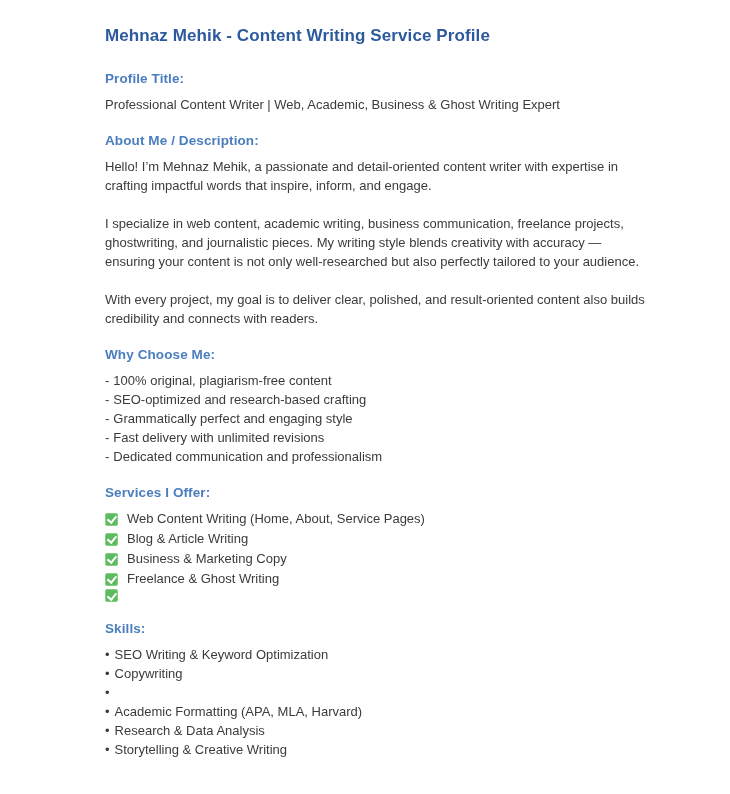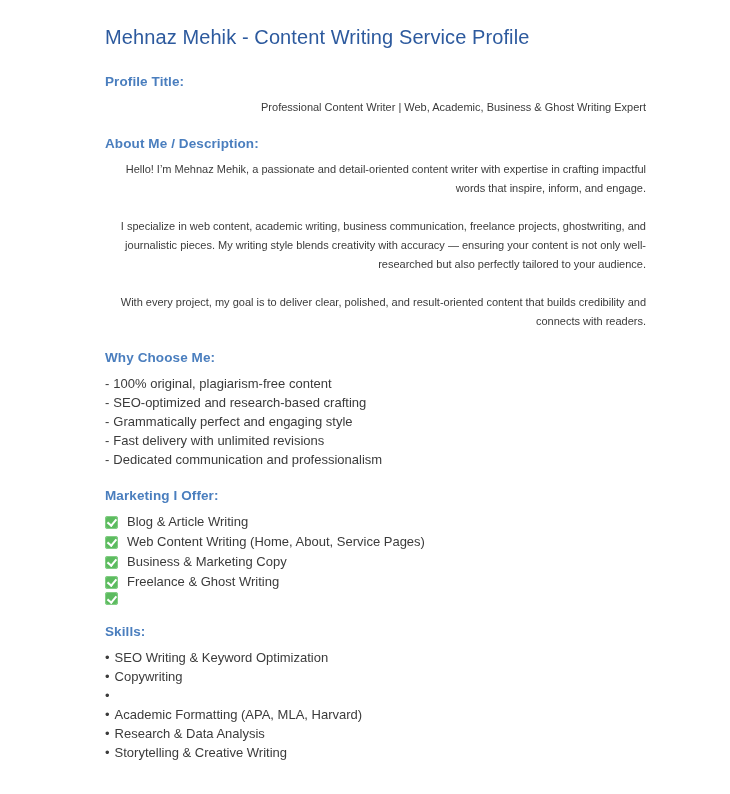--- a/index.html
+++ b/index.html
@@ -16,36 +16,35 @@
     width:730px;height:794px;overflow:hidden;
     background:var(--page-bg);
     font-family:"Liberation Sans","DejaVu Sans",sans-serif;
     color:var(--text-color);
     -webkit-font-smoothing:antialiased;
   }
   .doc{
     padding:26px 84px 20px 105px;
   }
   .title{
-    font-size:20px;font-weight:normal;
+    font-size:17px;font-weight:bold;
     color:var(--title-blue);
     margin:0 0 25px 0;
     letter-spacing:.1px;
   }
   .heading{
     font-size:13.5px;font-weight:bold;
     color:var(--heading-blue);
     margin:19px 0 9px 0;
     letter-spacing:.1px;
   }
   section:first-of-type .heading{margin-top:0;}
   .para{
-    font-size:11px;line-height:19px;
+    font-size:13px;line-height:19px;
     margin:0 0 19px 0;
-    text-align:right;
   }
   section .para:last-child{margin-bottom:0;}
   ul.list{
     list-style:none;margin:0;padding:0;
     font-size:13px;
   }
   ul.list li{
     line-height:19px;
     display:flex;align-items:center;
   }
@@ -82,21 +81,21 @@
   <h1 class="title">Mehnaz Mehik - Content Writing Service Profile</h1>
   <div>
       <section>
         <h2 class="heading">Profile Title:</h2>
         <p class="para">Professional Content Writer | Web, Academic, Business &amp; Ghost Writing Expert</p>
       </section>
       <section>
         <h2 class="heading">About Me / Description:</h2>
         <p class="para">Hello! I’m Mehnaz Mehik, a passionate and detail-oriented content writer with expertise in crafting impactful words that inspire, inform, and engage.</p>
         <p class="para">I specialize in web content, academic writing, business communication, freelance projects, ghostwriting, and journalistic pieces. My writing style blends creativity with accuracy — ensuring your content is not only well-researched but also perfectly tailored to your audience.</p>
-        <p class="para">With every project, my goal is to deliver clear, polished, and result-oriented content that builds credibility and connects with readers.</p>
+        <p class="para">With every project, my goal is to deliver clear, polished, and result-oriented content also builds credibility and connects with readers.</p>
       </section>
       <section>
         <h2 class="heading">Why Choose Me:</h2>
         <ul class="list dash">
           <li>
             <span class="marker">-</span>
             <span>100% original, plagiarism-free content</span>
           </li>
           <li>
             <span class="marker">-</span>
@@ -110,29 +109,29 @@
             <span class="marker">-</span>
             <span>Fast delivery with unlimited revisions</span>
           </li>
           <li>
             <span class="marker">-</span>
             <span>Dedicated communication and professionalism</span>
           </li>
         </ul>
       </section>
       <section>
-        <h2 class="heading">Marketing I Offer:</h2>
+        <h2 class="heading">Services I Offer:</h2>
         <ul class="list check">
           <li>
             <span class="check-icon"></span>
-            <span>Blog &amp; Article Writing</span>
+            <span>Web Content Writing (Home, About, Service Pages)</span>
           </li>
           <li>
             <span class="check-icon"></span>
-            <span>Web Content Writing (Home, About, Service Pages)</span>
+            <span>Blog &amp; Article Writing</span>
           </li>
           <li>
             <span class="check-icon"></span>
             <span>Business &amp; Marketing Copy</span>
           </li>
           <li>
             <span class="check-icon"></span>
             <span>Freelance &amp; Ghost Writing</span>
           </li>
           <li>

